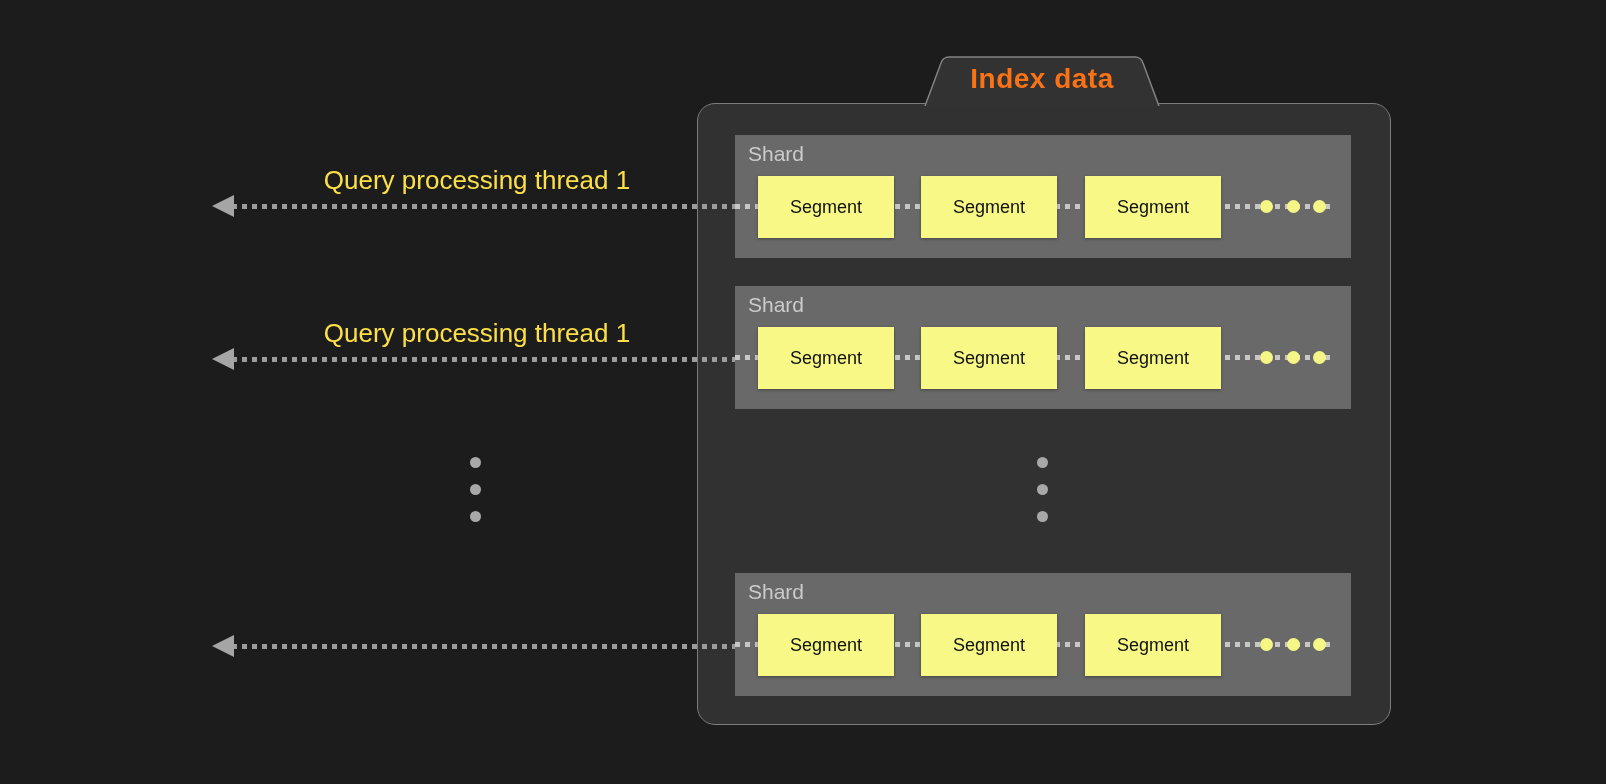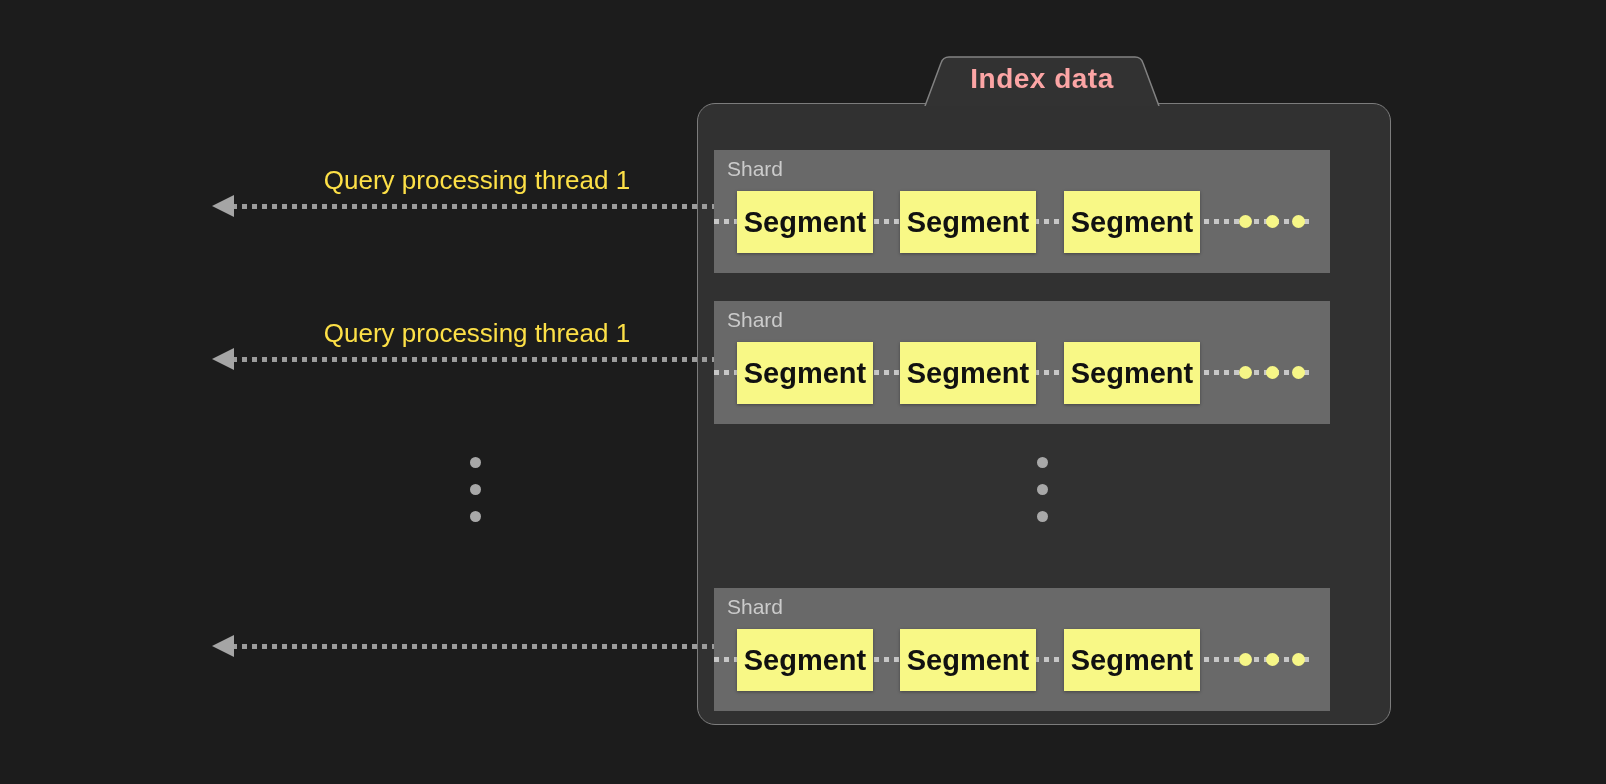--- a/index.html
+++ b/index.html
@@ -22,21 +22,21 @@
     box-sizing:border-box;
     z-index:1;
   }
   .tab-svg{
     position:absolute;left:918px;top:55px;width:248px;height:51px;
     z-index:3;
   }
   .tab-label{
     position:absolute;left:918px;top:61px;width:248px;height:36px;
     z-index:4;
-    color:#fca5a5;font-size:28px;font-weight:600;
+    color:#f97316;font-size:28px;font-weight:600;
     text-align:center;line-height:36px;
     letter-spacing:0.5px;
   }
 
   
   .thread-label{
     position:absolute;left:227px;width:500px;height:34px;
     color:#fde047;font-size:26px;line-height:34px;text-align:center;
     z-index:2;
   }
@@ -51,42 +51,40 @@
   .arrowhead{
     position:absolute;left:212px;width:0;height:0;
     border-top:11px solid transparent;
     border-bottom:11px solid transparent;
     border-right:22px solid #a5a5a5;
     z-index:2;
   }
 
   
   .shard{
-    position:absolute;left:714px;width:616px;height:123px;
+    position:absolute;left:735px;width:616px;height:123px;
     background:#696969;
     z-index:2;
-    margin-top:15px;
   }
   .shard-label{
     position:absolute;left:13px;top:6px;
     color:#cbcbcb;font-size:21px;line-height:26px;
     z-index:1;
   }
   .dotline.inner{
     left:0;top:69px;width:600px;
     background-image:repeating-linear-gradient(90deg,#c7c7c7 0 5px,transparent 5px 10px);
     z-index:2;
   }
   .segment{
     position:absolute;top:41px;width:136px;height:62px;
     background:#f8f886;
-    color:#111;font-size:29px;line-height:62px;text-align:center;
+    color:#111;font-size:18px;line-height:62px;text-align:center;
     box-shadow:0 1px 3px rgba(0,0,0,0.35);
     z-index:3;
-    font-weight:bold;
   }
   .seg-0{left:23px;} .seg-1{left:186px;} .seg-2{left:350px;}
   .ydot{
     position:absolute;top:65px;width:13px;height:13px;border-radius:50%;
     background:#f6f687;
     z-index:4;
   }
   .ydot-0{left:525px;} .ydot-1{left:552px;} .ydot-2{left:578px;}
 
   

